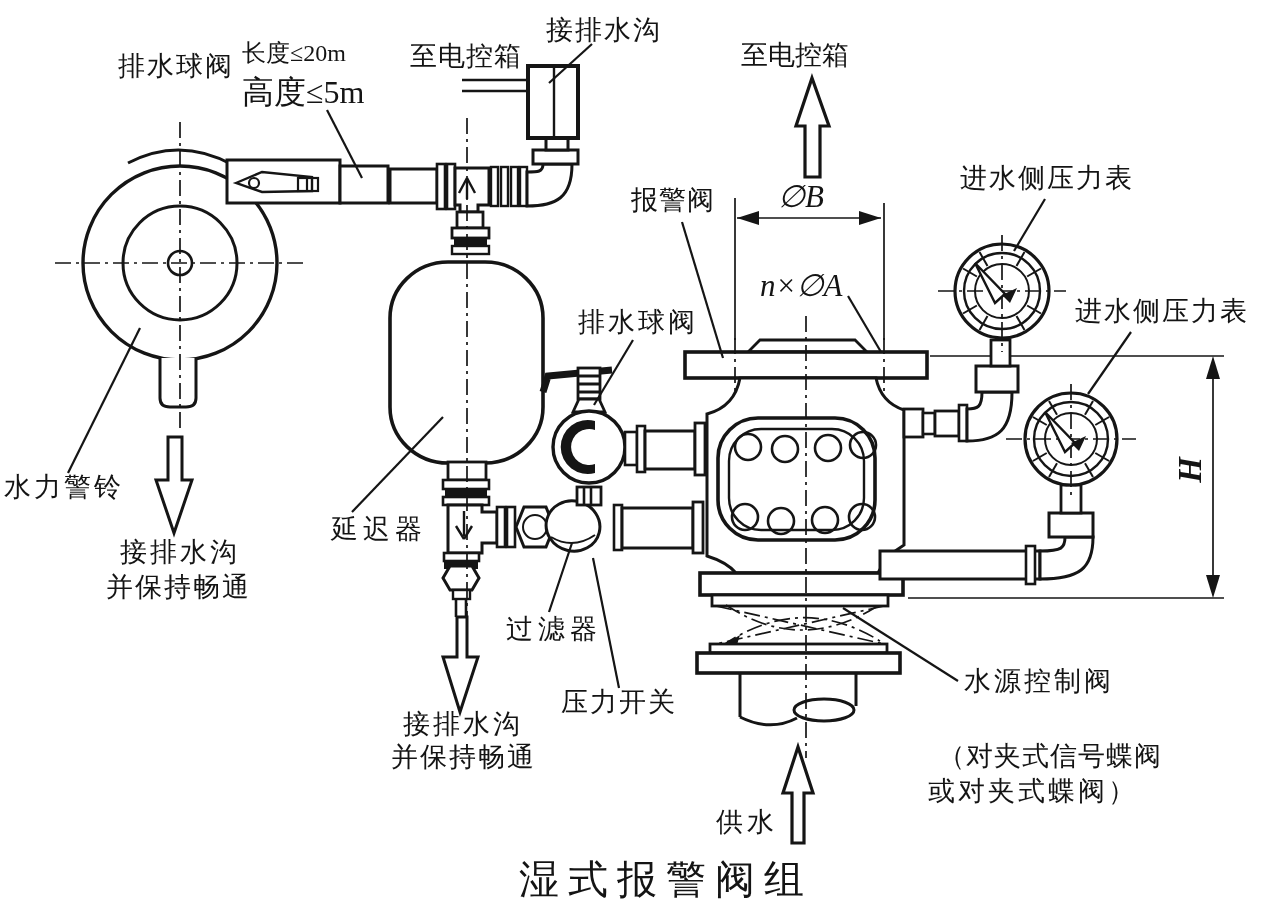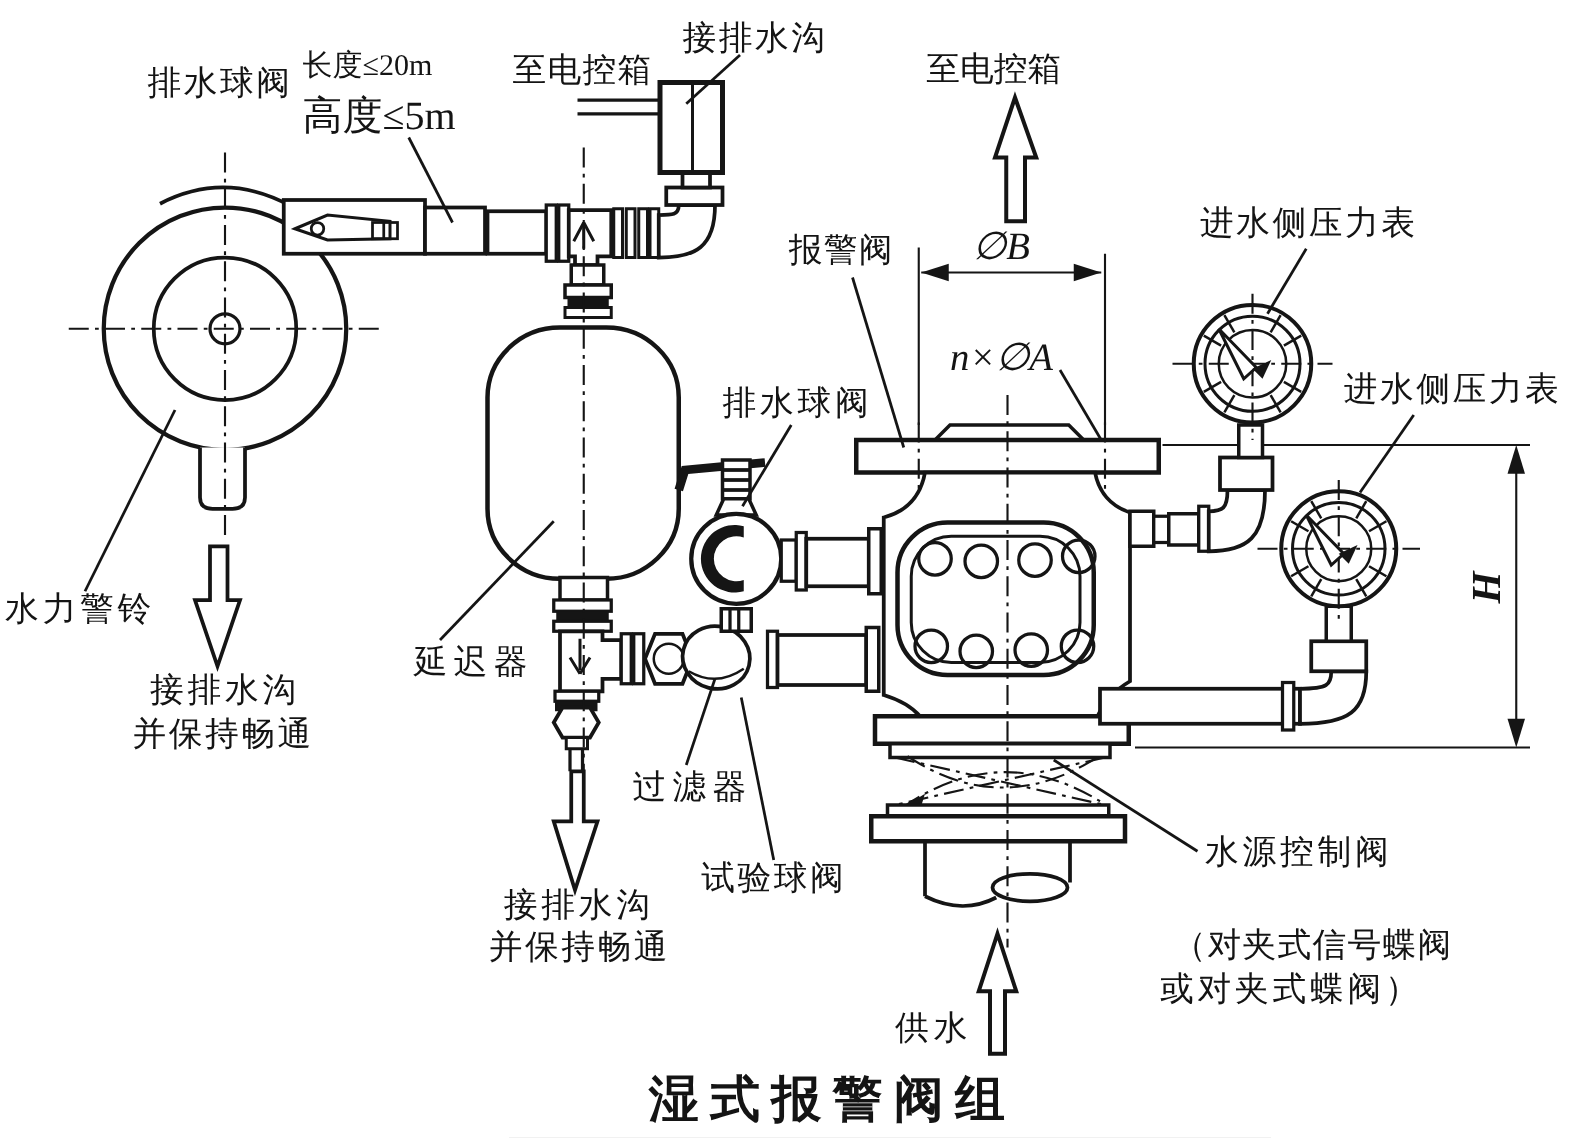--- a/index.html
+++ b/index.html
@@ -6,21 +6,21 @@
   .canvas{
     position:relative;width:1269px;height:910px;background:#ffffff;
     font-family:"Liberation Serif","DejaVu Serif",serif;color:#141414;overflow:hidden;
   }
   .canvas svg{position:absolute;left:0;top:0;}
   .lbl{position:absolute;font-size:27px;white-space:nowrap;line-height:1.1;}
   .ital{font-style:italic;font-size:31px;}
   .ls1{letter-spacing:1px}.ls2{letter-spacing:2px}.ls3{letter-spacing:3px}
   .ls4{letter-spacing:4px}.ls5{letter-spacing:5px}
   .title{position:absolute;left:486px;top:852px;width:360px;text-align:center;
-    font-size:40px;font-weight:bold;letter-spacing:9px;}
+    font-size:40px;font-weight:normal;letter-spacing:9px;}
   .hdim{position:absolute;left:1168px;top:448px;width:44px;height:44px;display:flex;
     align-items:center;justify-content:center;transform:rotate(-90deg);
     font-style:italic;font-size:33px;font-weight:bold;}
   
   .ln{stroke:#151515;fill:none}
   .fw{stroke:#151515;fill:#ffffff}
   .fd{fill:#151515;stroke:none}
   .cl{stroke:#151515;fill:none;stroke-width:1.7;stroke-dasharray:16 5 3 5}
   .leader{stroke:#151515;stroke-width:2.2;fill:none}
   .dim{stroke:#151515;stroke-width:1.7;fill:none}
@@ -271,21 +271,21 @@
 <div class="lbl ital" style="left:778px;top:180px">∅B</div>
 <div class="lbl ital" style="left:760px;top:269px">n×∅A</div>
 <div class="lbl ls2" style="left:960px;top:164px">进水侧压力表</div>
 <div class="lbl ls2" style="left:1075px;top:297px">进水侧压力表</div>
 <div class="lbl ls3" style="left:578px;top:308px">排水球阀</div>
 <div class="lbl ls5" style="left:331px;top:515px">延迟器</div>
 <div class="lbl ls3" style="left:4px;top:473px">水力警铃</div>
 <div class="lbl ls3" style="left:120px;top:538px">接排水沟</div>
 <div class="lbl ls2" style="left:106px;top:573px">并保持畅通</div>
 <div class="lbl ls5" style="left:506px;top:615px">过滤器</div>
-<div class="lbl ls2" style="left:561px;top:688px">试验球阀</div>
+<div class="lbl ls2" style="left:561px;top:688px">压力开关</div>
 <div class="lbl ls3" style="left:403px;top:710px">接排水沟</div>
 <div class="lbl ls2" style="left:391px;top:743px">并保持畅通</div>
 <div class="lbl ls4" style="left:716px;top:808px">供水</div>
 <div class="lbl ls3" style="left:964px;top:667px">水源控制阀</div>
 <div class="lbl ls1" style="left:938px;top:742px">（对夹式信号蝶阀</div>
 <div class="lbl ls3" style="left:928px;top:777px">或对夹式蝶阀）</div>
 <div class="hdim">H</div>
 <div class="title">湿式报警阀组</div>
 
 </div>

